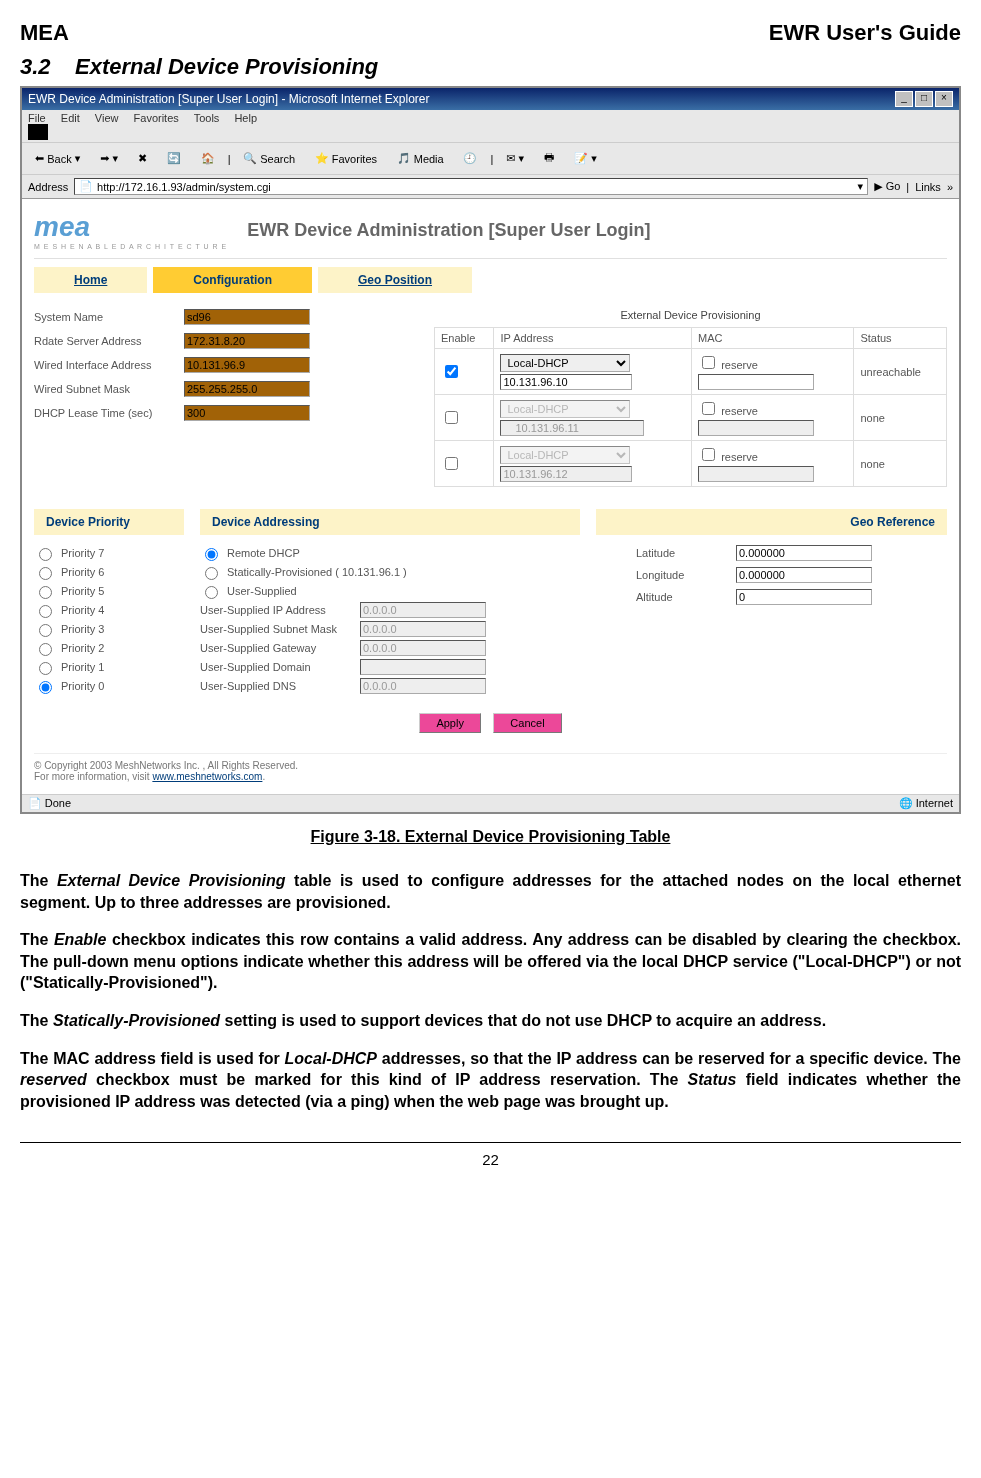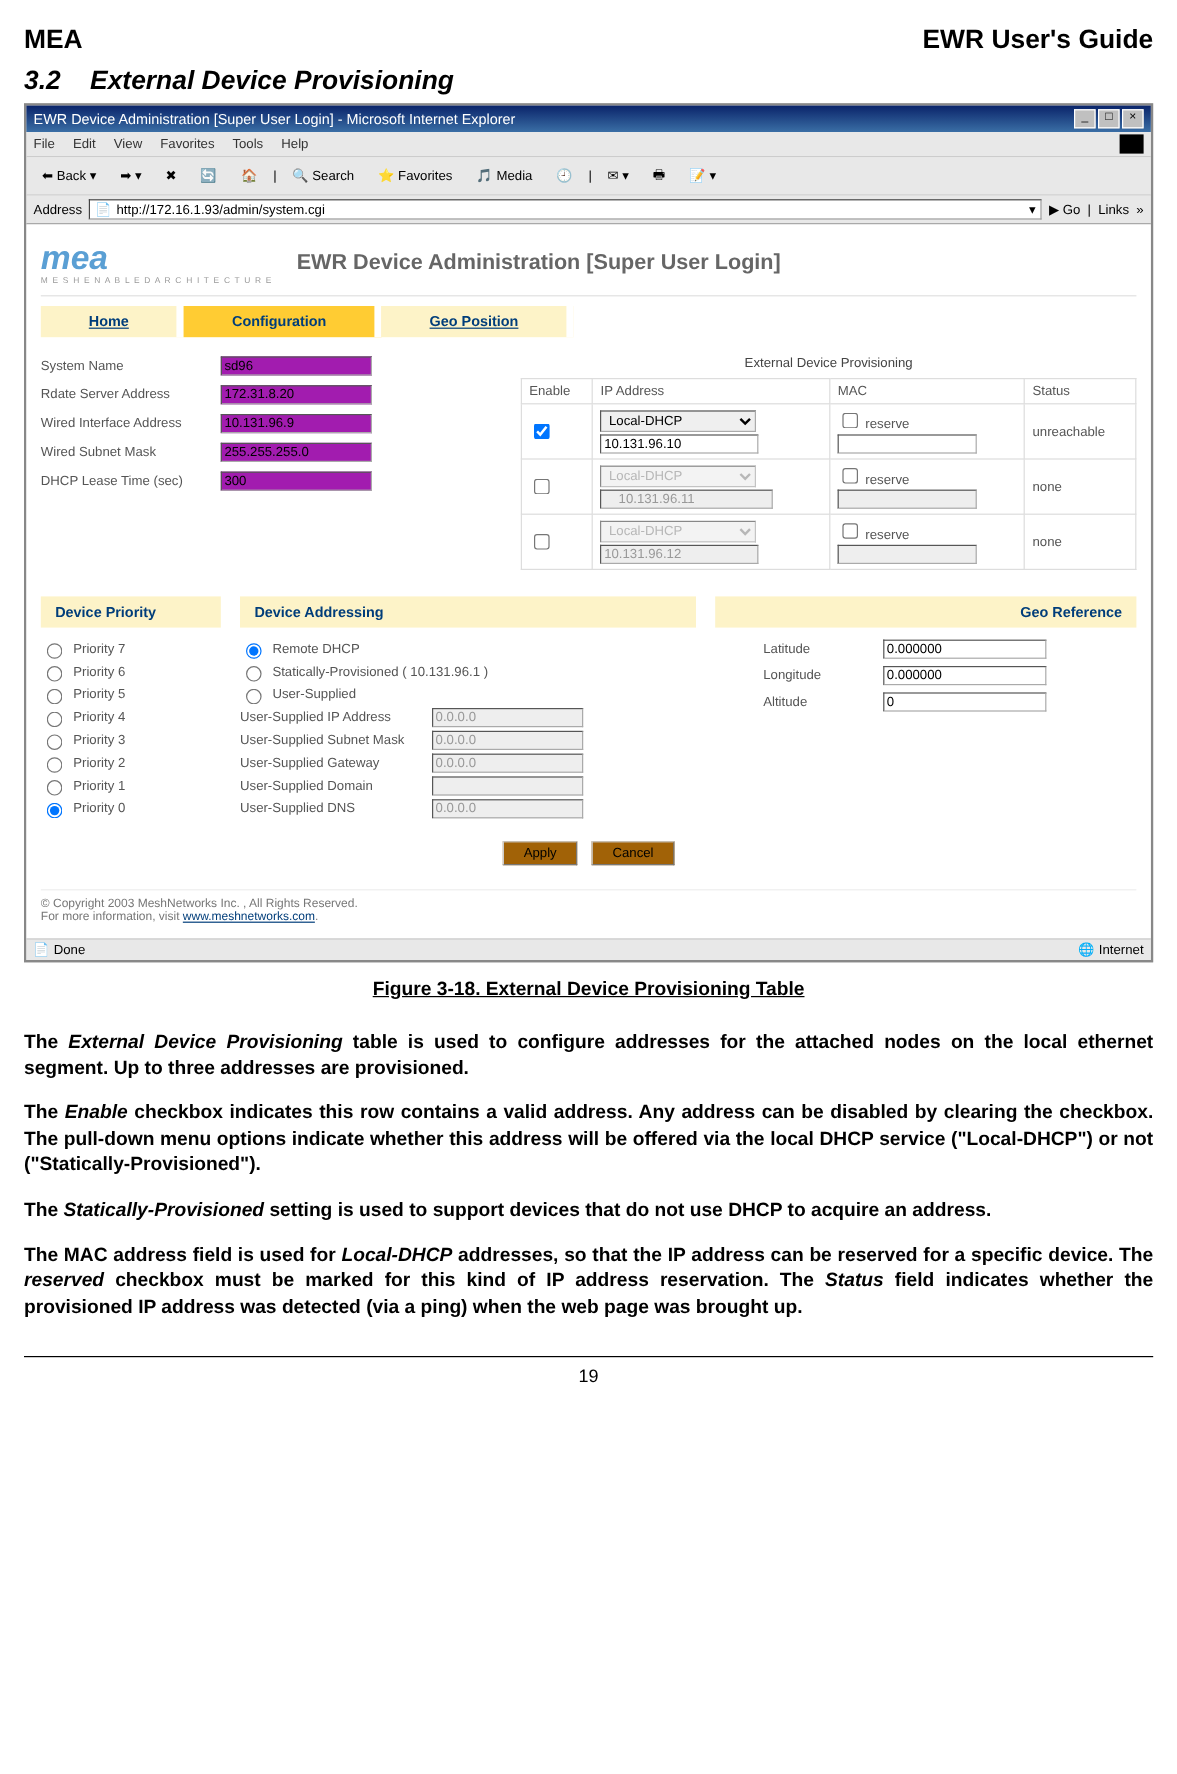--- a/index.html
+++ b/index.html
@@ -50,22 +50,22 @@
     color: #000;
     line-height: 12px;
   }
   .menubar {
     background: #e8e8e8;
     padding: 2px 6px;
     font-size: 11px;
     color: #333;
     border-bottom: 1px solid #ccc;
     display: flex;
-    align-items: center;
     justify-content: space-between;
+    flex-direction: column;
   }
   .menubar span { margin-right: 12px; }
   .toolbar {
     background: #e8e8e8;
     padding: 3px 6px;
     font-size: 11px;
     border-bottom: 1px solid #ccc;
     display: flex;
     align-items: center;
     gap: 6px;
@@ -154,21 +154,21 @@
     margin-bottom: 8px;
     font-size: 11px;
     color: #555;
   }
   .field-label { width: 150px; }
   .field-input {
     border: 1px inset #aaa;
     padding: 2px 4px;
     font-size: 11px;
     width: 120px;
-    background: #a21caf;
+    background: #a16207;
   }
   .ext-title {
     text-align: center;
     font-size: 11px;
     color: #444;
     margin-bottom: 6px;
   }
   table.ext {
     width: 100%;
     border-collapse: collapse;
@@ -237,21 +237,21 @@
     margin-bottom: 6px;
     padding-left: 40px;
   }
   .geo-row label { width: 100px; }
   .geo-row input { width: 130px; }
   .btn-row {
     text-align: center;
     margin-top: 16px;
   }
   .btn {
-    background: #a16207;
+    background: #ec4899;
     border: 1px outset #ccc;
     padding: 3px 16px;
     font-size: 11px;
     margin: 0 4px;
   }
   .footer {
     font-size: 10px;
     color: #777;
     margin-top: 20px;
     border-top: 1px solid #eee;
@@ -549,13 +549,13 @@
   <span>The </span><i>Enable</i><span> checkbox indicates this row contains a valid address.  Any address can be disabled by clearing the checkbox.  The pull-down menu options indicate whether this address will be offered via the local DHCP service ("Local-DHCP") or not ("Statically-Provisioned").</span>
 </p>
 <p class="body-text">
   <span>The </span><i>Statically-Provisioned</i><span> setting is used to support devices that do not use DHCP to acquire an address.</span>
 </p>
 <p class="body-text">
   <span>The MAC address field is used for </span><i>Local-DHCP</i><span> addresses, so that the IP address can be reserved for a specific device.  The </span><i>reserved</i><span> checkbox must be marked for this kind of IP address reservation.  The </span><i>Status</i><span> field indicates whether the provisioned IP address was detected (via a ping) when the web page was brought up.</span>
 </p>
 
 <hr class="pagefoot">
-<div class="pagenum">19</div>
+<div class="pagenum">22</div>
 
 </body></html>

